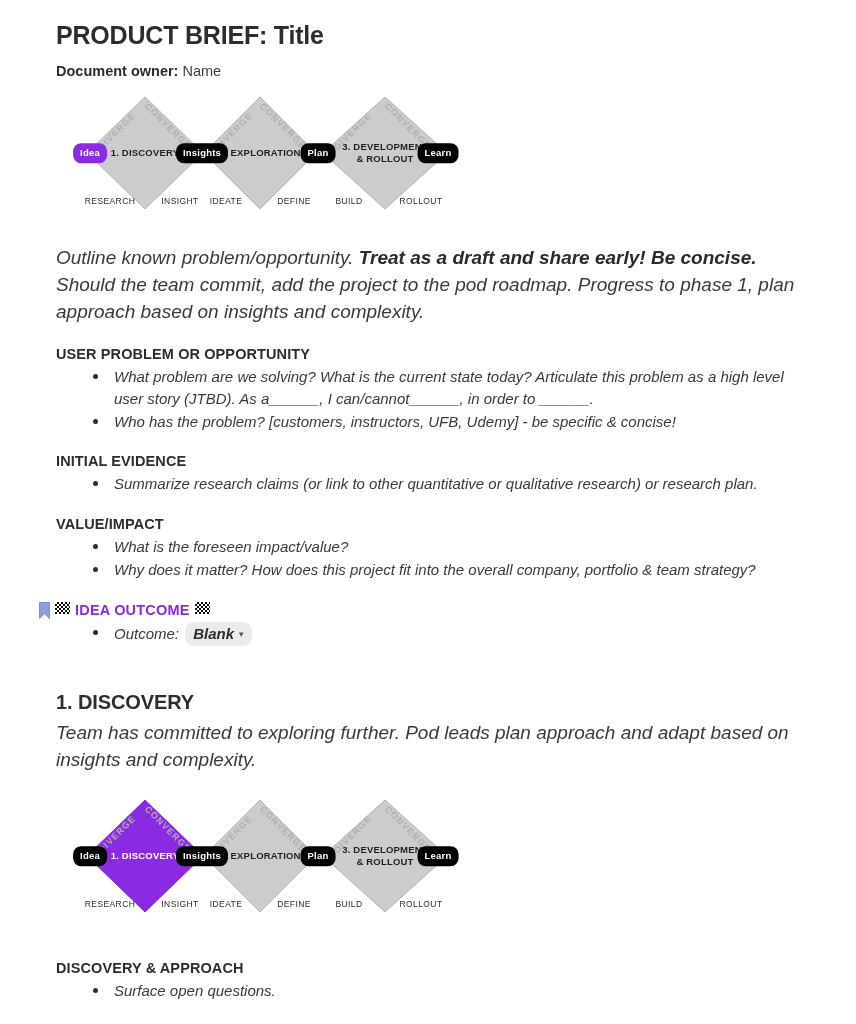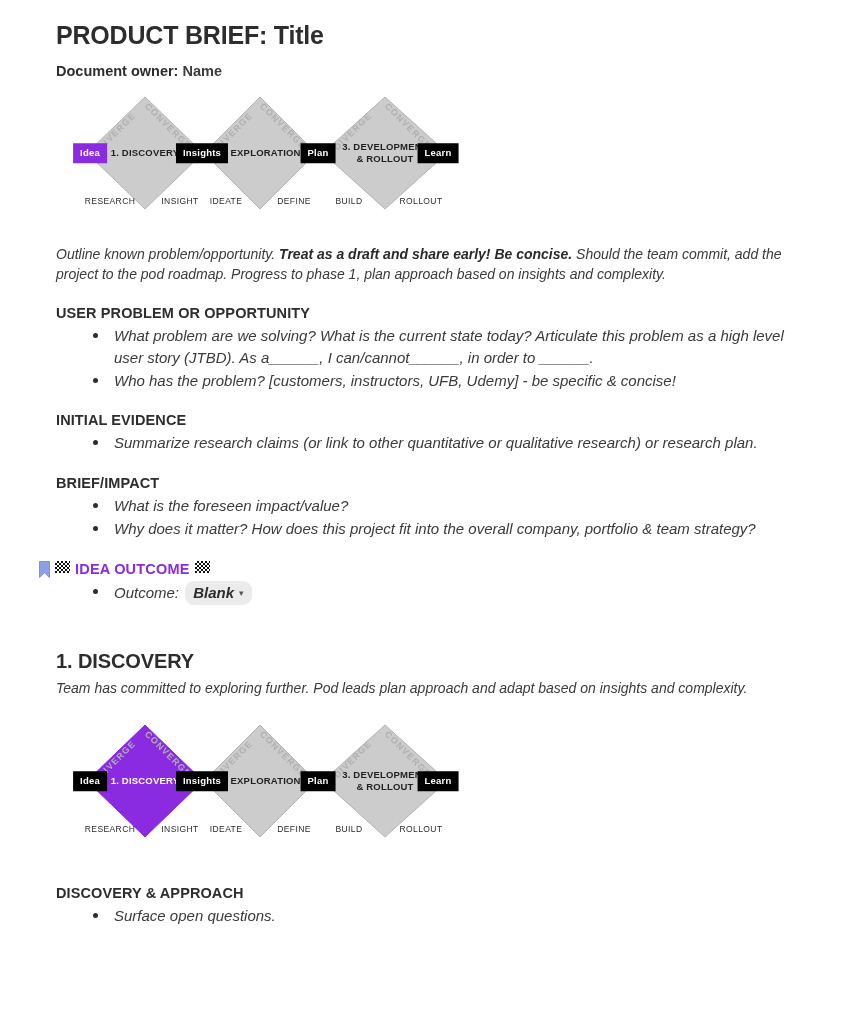--- a/index.html
+++ b/index.html
@@ -33,38 +33,38 @@
     letter-spacing: -0.2px;
     margin: 6px 0 0 0;
     line-height: 1.25;
   }
   .owner-line {
     font-size: 14.5px;
     margin: 12px 0 0 0;
     color: #2d2d2d;
   }
   .owner-line .lbl { font-weight: bold; }
-  .owner-line .val { font-weight: bold; color: #3c3c3c; }
+  .owner-line .val { font-weight: normal; color: #3c3c3c; }
 
   .h-section {
     font-size: 20px;
     font-weight: bold;
     color: #2d2d2d;
     margin: 0 0 6px 0;
     letter-spacing: -0.1px;
   }
   .h-sub {
     font-size: 14.5px;
     font-weight: bold;
     color: #2d2d2d;
     margin: 0 0 4px 0;
     letter-spacing: 0.1px;
   }
   .para {
-    font-size: 14px;
+    font-size: 19px;
     font-style: italic;
     line-height: 1.42;
     color: #3a3a3a;
     margin: 0;
   }
   .para b { font-weight: bold; font-style: italic; color: #2a2a2a; }
 
   ul.bul {
     list-style: none;
     margin: 0;
@@ -152,21 +152,21 @@
   }
   li.outcome-li { font-size: 15px; }
 
   
   .diagram { position: relative; width: 380px; height: 122px; margin-left: 14px; }
   .diagram svg { display: block; }
   .badge {
     position: absolute;
     background: #000;
     color: #fff;
-    border-radius: 0;
+    border-radius: 8px;
     font-size: 9.5px;
     font-weight: bold;
     letter-spacing: 0.2px;
     text-align: center;
     padding: 5px 7px 5px 7px;
     line-height: 1;
     transform: translate(-50%, -50%);
     white-space: nowrap;
   }
   .badge.accent { background: #8a2be2; }
@@ -256,21 +256,21 @@
 
     <div class="gap-md"></div>
 
     <h3 class="h-sub">INITIAL EVIDENCE</h3>
     <ul class="bul">
       <li>Summarize research claims (or link to other quantitative or qualitative research) or research plan.</li>
     </ul>
 
     <div class="gap-md"></div>
 
-    <h3 class="h-sub">BRIEF/IMPACT</h3>
+    <h3 class="h-sub">VALUE/IMPACT</h3>
     <ul class="bul">
       <li>What is the foreseen impact/value?</li>
       <li>Why does it matter?  How does  this project fit into the overall company, portfolio &amp; team strategy?</li>
     </ul>
 
     <div class="gap-md"></div>
 
     <div class="outcome-head">
       <svg class="bookmark-icon" width="11" height="17" viewBox="0 0 11 17">
         <path d="M0.5 0.5 H10.5 V16.5 L5.5 11.8 L0.5 16.5 Z" fill="#8c9fe0" stroke="#7d8fd6" stroke-width="1"></path>

